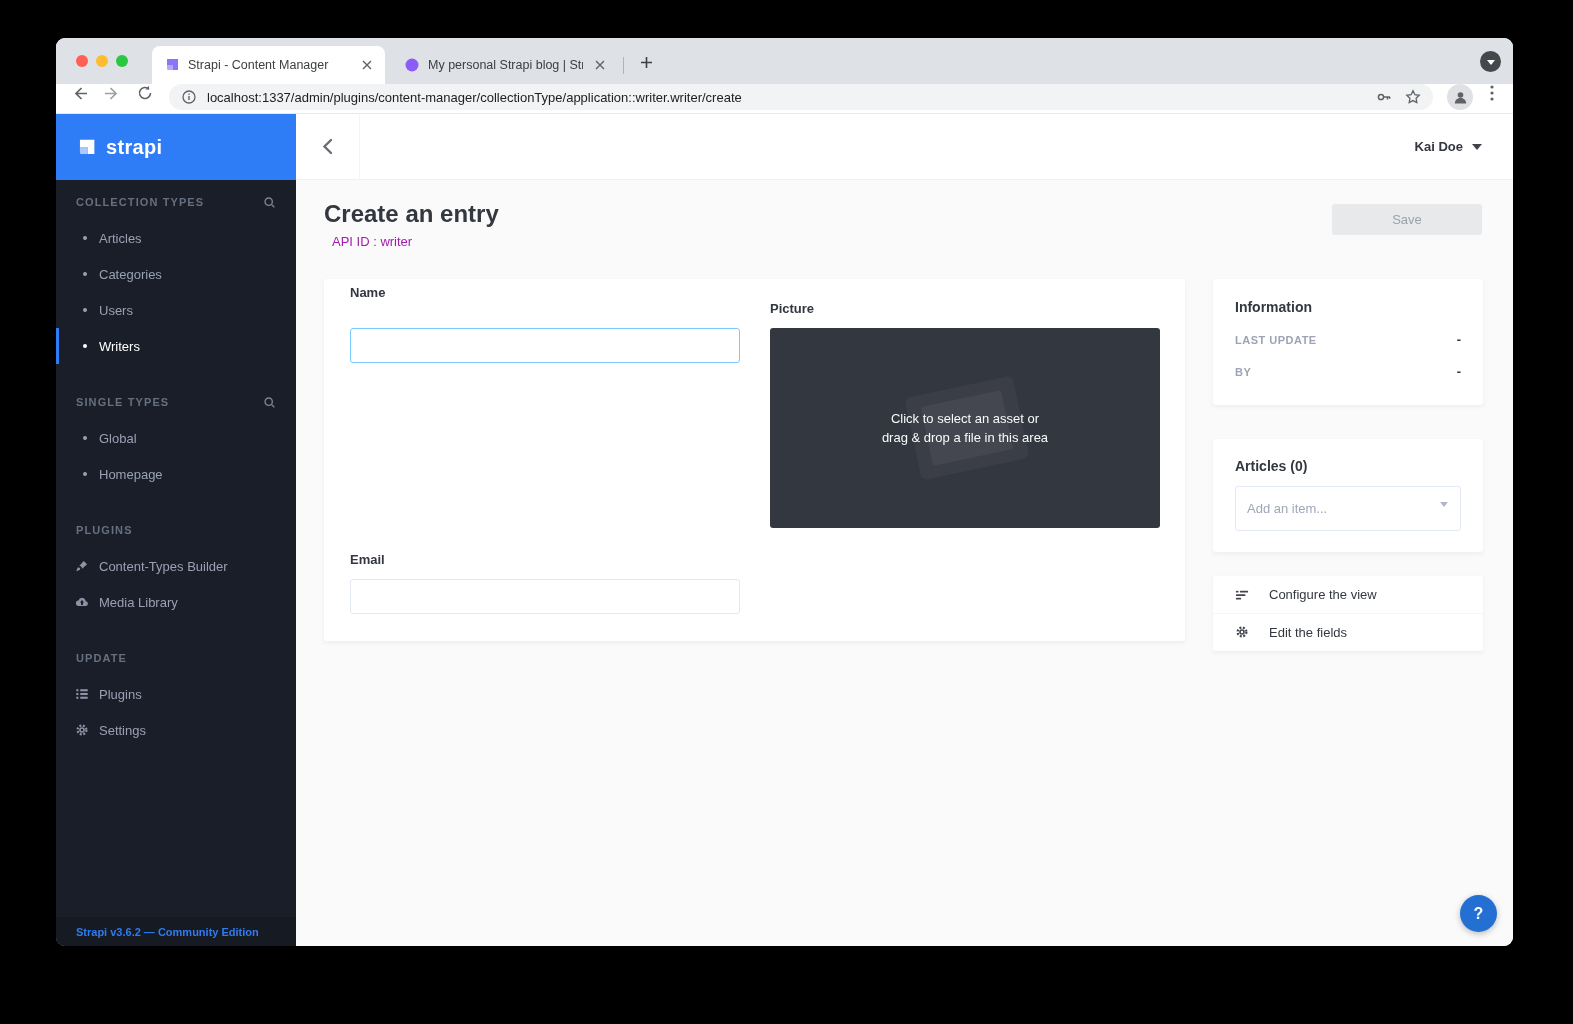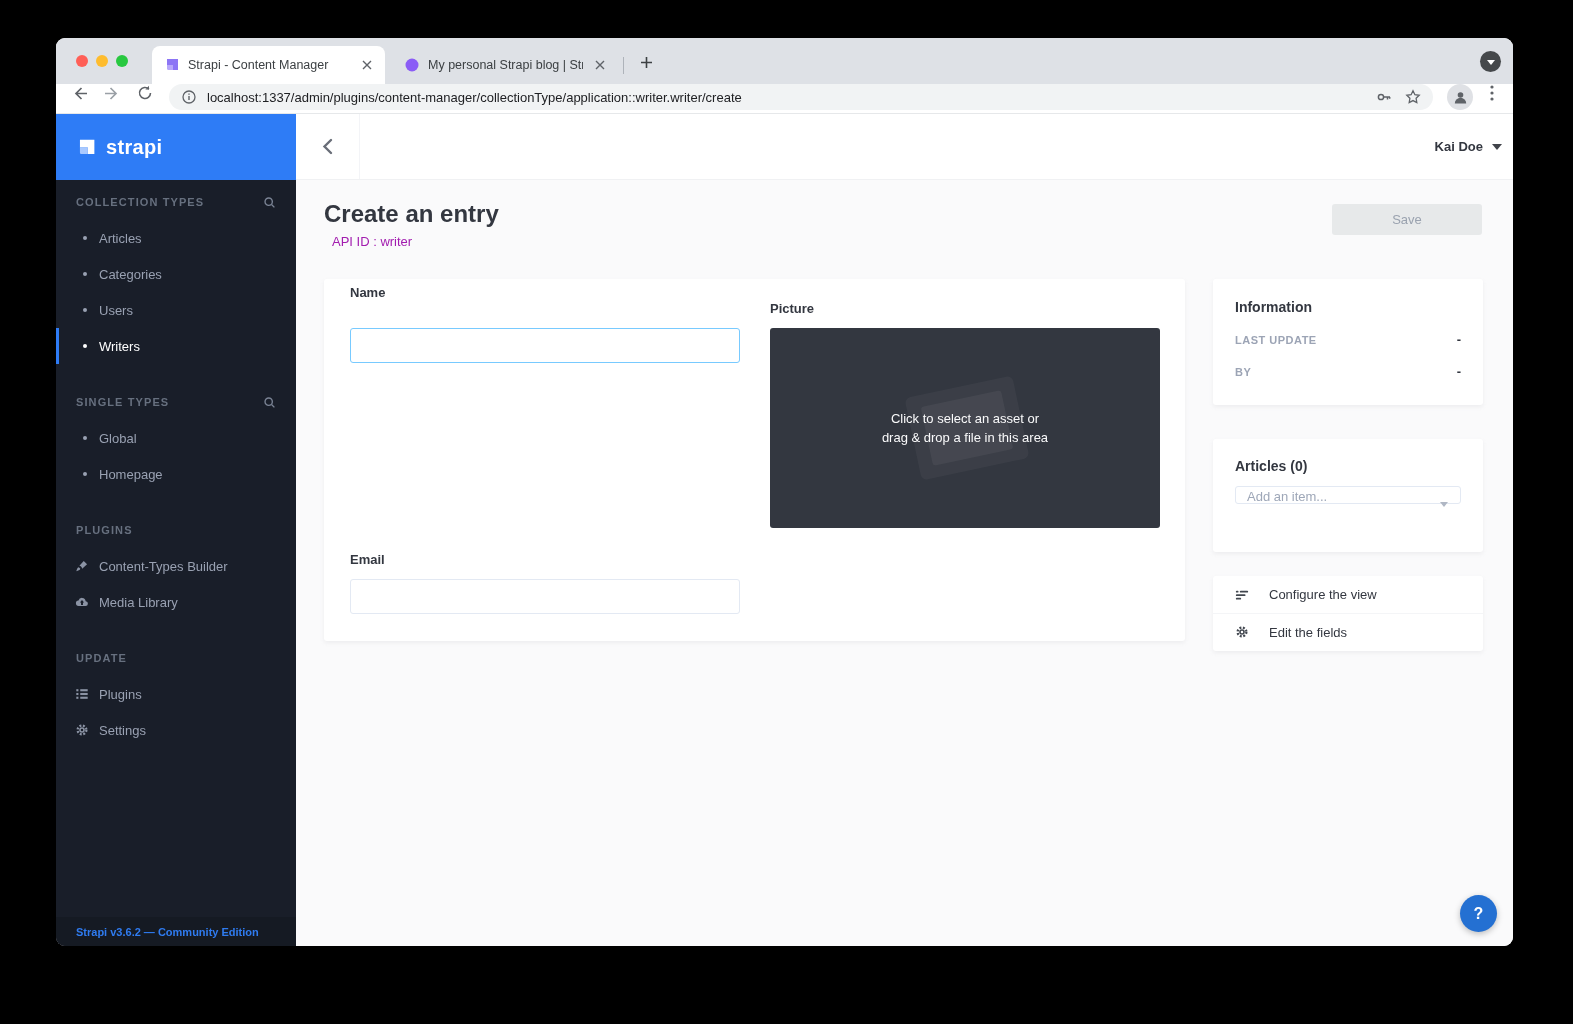--- a/index.html
+++ b/index.html
@@ -44,21 +44,21 @@
   .side-item { position:relative; height:36px; display:flex; align-items:center; font-size:13px; color:#99a1b2; padding-left:43px; cursor:pointer; }
   .side-item .dot { position:absolute; left:27px; top:16px; width:4px; height:4px; border-radius:50%; background:currentColor; }
   .side-item .s-ic { position:absolute; left:19px; top:11px; width:14px; height:14px; color:#8b93a4; }
   .side-item.active { color:#fff; }
   .side-item.active::before { content:""; position:absolute; left:0; top:0; bottom:0; width:3px; background:#2e7cf6; }
   .side-footer { position:absolute; left:0; right:0; bottom:0; height:29px; background:#151a23; display:flex; align-items:center; padding-left:20px; font-size:11px; font-weight:bold; color:#2f7bf0; }
 
   .main { position:relative; flex:1; background:#fafafb; }
   .app-header { height:66px; background:#fff; border-bottom:1px solid #f0f1f3; display:flex; align-items:center; }
   .back-btn { width:64px; height:100%; border-right:1px solid #f3f4f7; display:flex; align-items:center; justify-content:center; cursor:pointer; }
-  .user-menu { margin-left:auto; display:flex; align-items:center; gap:9px; padding-right:11px; cursor:pointer; }
+  .user-menu { margin-left:auto; display:flex; align-items:center; gap:9px; padding-right:31px; cursor:pointer; }
   .user-name { font-size:13px; font-weight:bold; color:#333740; }
   .caret-down-d { width:0; height:0; border-left:5px solid transparent; border-right:5px solid transparent; border-top:6px solid #41434a; }
 
   .page-title { position:absolute; left:28px; top:86px; font-size:24px; font-weight:bold; color:#333740; }
   .page-subtitle { position:absolute; left:36px; top:120px; font-size:13px; color:#a21caf; }
   .save-btn { position:absolute; right:31px; top:90px; width:150px; height:31px; background:#e7e9ea; border:none; border-radius:3px; font-size:13px; color:#9aa2af; font-family:inherit; }
 
   .card { position:absolute; background:#fff; border-radius:3px; box-shadow:0 2px 4px rgba(150,150,160,.12); }
   .card-main { left:28px; top:165px; width:861px; height:362px; }
   .field-label { position:absolute; font-size:13px; font-weight:bold; color:#333740; }
@@ -69,21 +69,21 @@
   .dropzone .wm::after { content:""; position:absolute; left:14px; top:12px; right:14px; bottom:12px; background:rgba(255,255,255,.05); border-radius:3px; }
   .dz-text { position:relative; text-align:center; font-size:13px; line-height:19px; color:#fafafb; }
 
   .card-info { left:917px; top:165px; width:270px; height:126px; padding:20px 22px; }
   .panel-title { font-size:14px; font-weight:bold; color:#333740; }
   .info-row { display:flex; justify-content:space-between; align-items:center; margin-top:17px; }
   .info-label { font-size:11px; font-weight:bold; letter-spacing:.5px; color:#9ca4b5; }
   .info-value { font-size:13px; font-weight:bold; color:#333740; }
 
   .card-articles { left:917px; top:325px; width:270px; height:113px; padding:19px 22px; }
-  .select-box { position:relative; margin-top:12px; width:226px; height:18px; border:1px solid #e3e9f3; border-radius:3px; background:#fff; }
+  .select-box { position:relative; margin-top:12px; width:226px; height:45px; border:1px solid #e3e9f3; border-radius:3px; background:#fff; }
   .select-box input { width:100%; height:100%; border:none; outline:none; background:transparent; padding:0 30px 0 11px; font-size:13px; font-family:inherit; color:#333740; }
   .select-box input::placeholder { color:#9ea7b8; }
   .select-caret { position:absolute; right:12px; top:15px; width:0; height:0; border-left:4px solid transparent; border-right:4px solid transparent; border-top:5px solid #b0b7c4; }
 
   .card-links { left:917px; top:462px; width:270px; height:75px; padding:0; }
   .link-row { height:37px; display:flex; align-items:center; padding-left:22px; gap:20px; font-size:13px; color:#333740; cursor:pointer; }
   .link-row + .link-row { border-top:1px solid #f4f5f7; }
   .link-row .l-ic { width:14px; height:14px; color:#42474f; display:flex; }
 
   .help-btn { position:absolute; left:1164px; top:781px; width:37px; height:37px; border-radius:50%; background:#2470d2; color:#fff; border:none; font-size:16px; font-weight:bold; font-family:inherit; box-shadow:0 2px 6px rgba(0,0,0,.25); cursor:pointer; }

